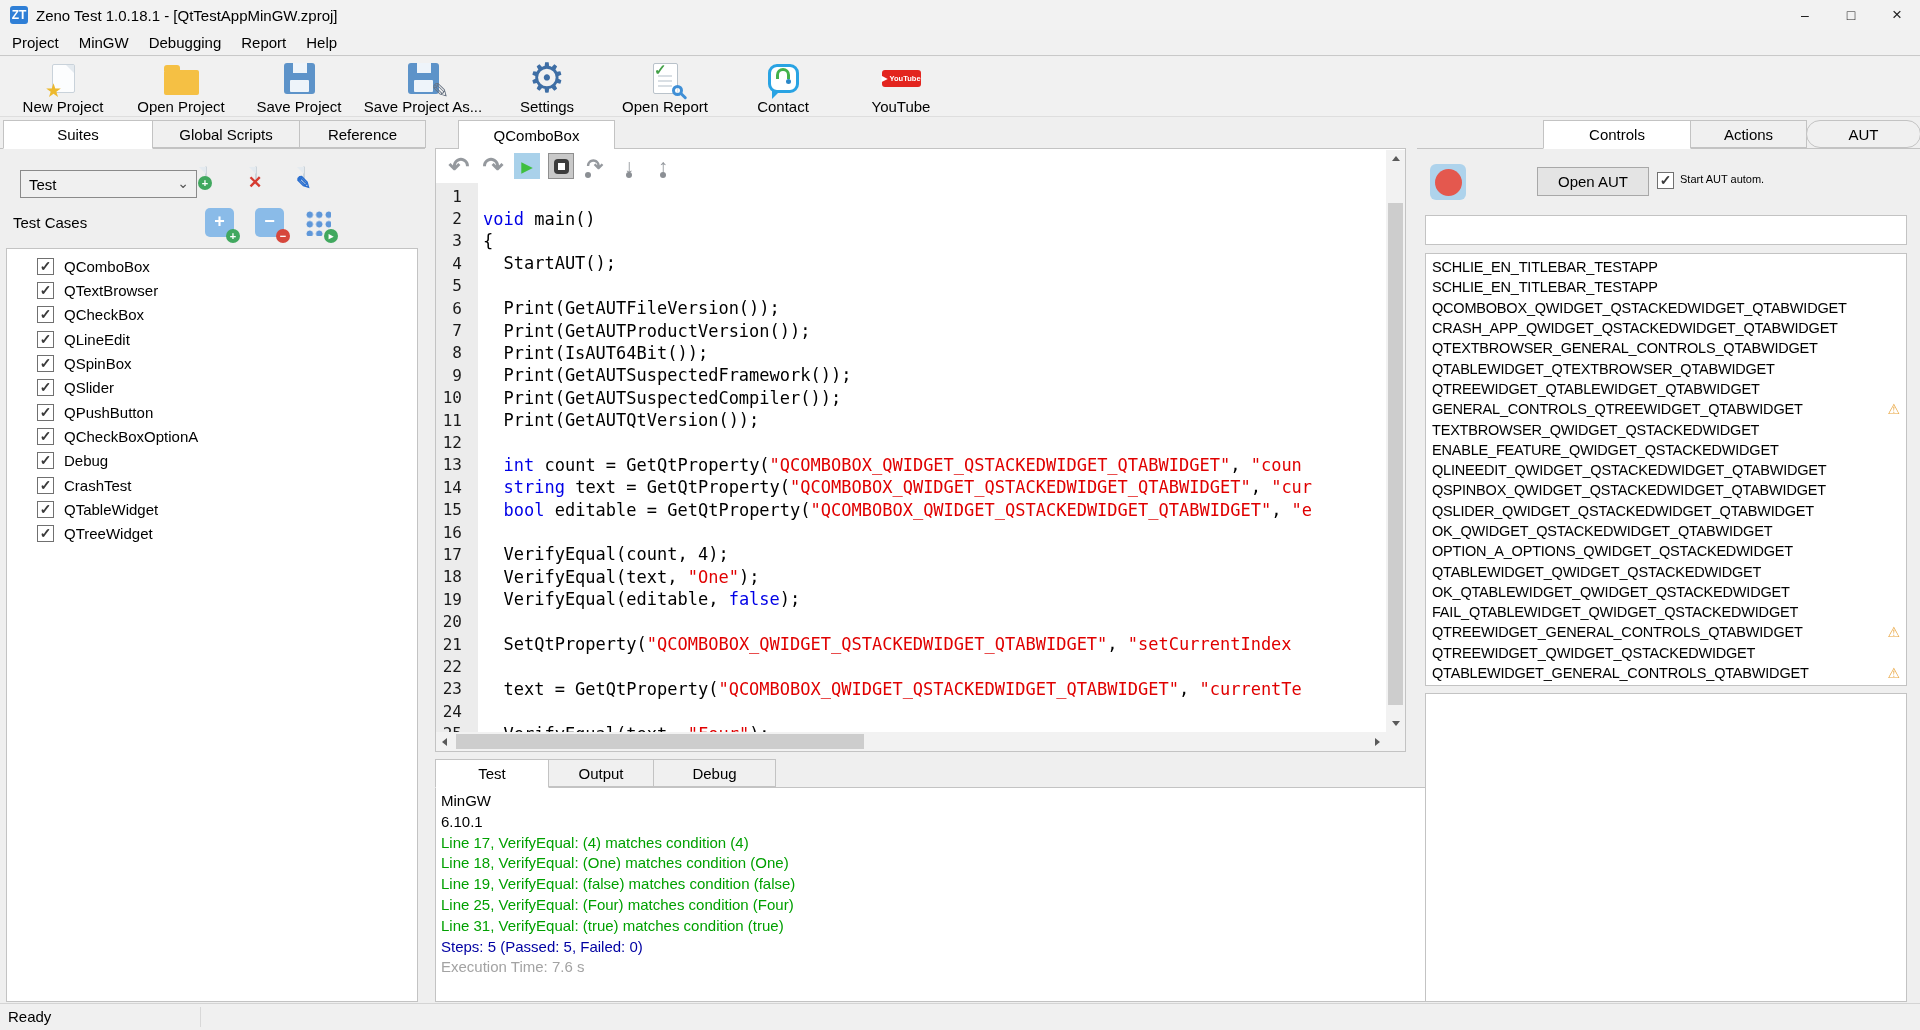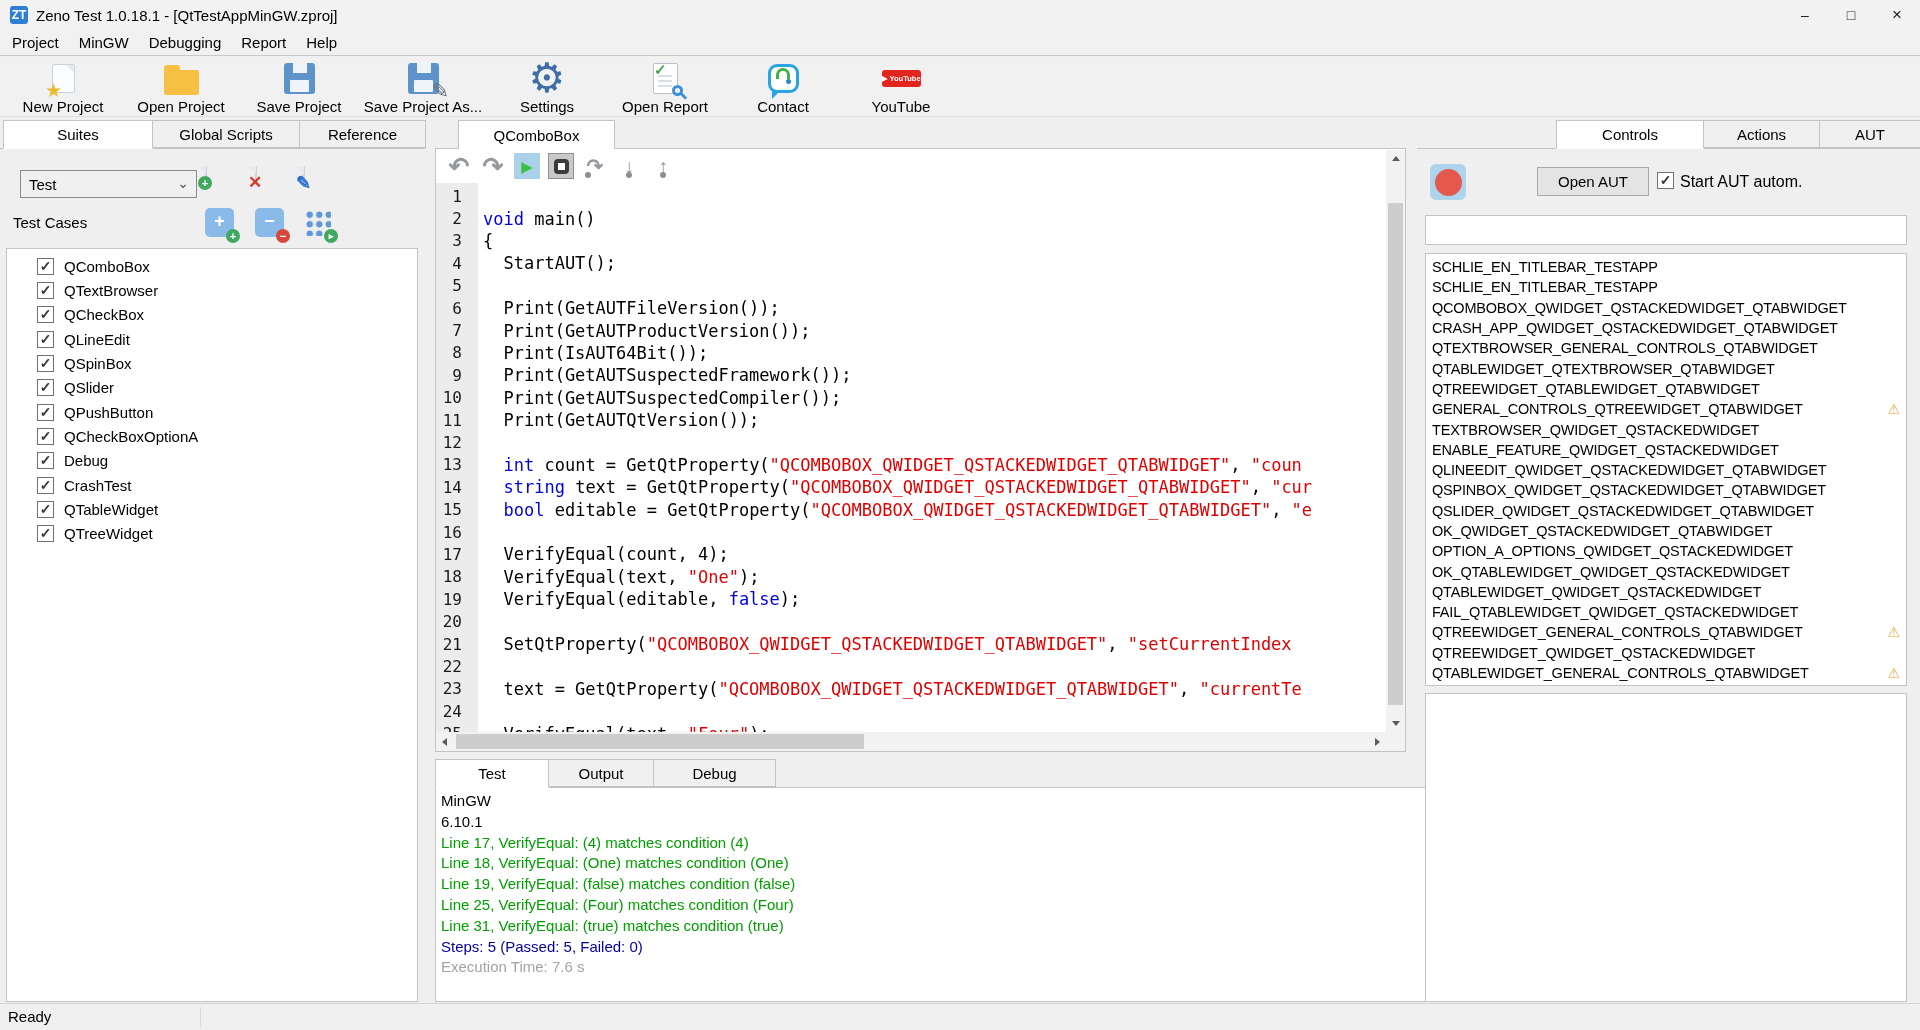--- a/index.html
+++ b/index.html
@@ -52,21 +52,21 @@
   
   .main { position:absolute; top:117px; bottom:27px; left:0; right:0; background:#efefef; }
   .left-panel  { position:absolute; left:0; top:0; bottom:0; width:425px; }
   .center-panel{ position:absolute; left:425px; top:0; bottom:0; width:992px; }
   .right-panel { position:absolute; left:1417px; top:0; bottom:0; width:503px; }
 
   .ptab-row { position:absolute; top:3px; left:0; right:0; height:29px; display:flex; border-bottom:1px solid #c3c3c3;justify-content:flex-end; }
   .ptab { height:28px; border:1px solid #c3c3c3; margin-right:-1px; background:#f0f0f0; display:flex; align-items:center; justify-content:center; font-size:15px; position:relative; }
   .ptab.active { background:#fff; height:29px; border-bottom:1px solid #fff; z-index:2; }
   .ptab-row.left  .ptab:nth-child(1){width:150px;} .ptab-row.left .ptab:nth-child(2){width:148px;} .ptab-row.left .ptab:nth-child(3){width:127px;}
-  .ptab-row.right .ptab:nth-child(1){width:148px;} .ptab-row.right .ptab:nth-child(2){width:117px;} .ptab-row.right .ptab:nth-child(3){width:102px;}
+  .ptab-row.right .ptab:nth-child(1){width:148px;} .ptab-row.right .ptab:nth-child(2){width:117px;} .ptab-row.right .ptab:nth-child(3){width:115px;border-radius:14px;}
 
   
   .select-box { position:absolute; left:20px; top:53px; width:177px; height:28px; background:#f0f0f0; border:1px solid #8a8a8a; font-size:15px; display:flex; align-items:center; padding-left:8px; }
   .sel-arrow { position:absolute; right:7px; top:4px; font-size:14px; color:#555; }
   .icon-abs { position:absolute; }
   .sdoc { width:21px; height:26px; background:#fbfcfd; border:1px solid #ccd4da; border-radius:2px; position:relative; }
   .sdoc::before { content:""; position:absolute; top:0; right:0; width:0; height:0; border-top:7px solid #e4eaef; border-left:7px solid transparent; }
   .sbadge { position:absolute; right:-6px; bottom:-6px; width:14px; height:14px; border-radius:50%; color:#fff; font-size:11px; line-height:14px; text-align:center; font-weight:bold; }
   .sbadge.add { background:#41a85f; }
   .sbadge.del { background:none; color:#d63b30; font-size:17px; font-weight:bold; }
@@ -127,21 +127,21 @@
   .out-line { font-size:15px; line-height:20.8px; white-space:pre; }
   .t-plain{color:#000;} .t-pass{color:#00a000;} .t-summary{color:#0000a2;} .t-muted{color:#a3a3a3;}
   .out-vsb { position:absolute; right:0; top:0; bottom:0; width:19px; background:#f2f2f2; }
   .out-vsb .vthumb { top:19px; height:38px; }
 
   
   .rec-btn { position:absolute; left:13px; top:47px; width:36px; height:36px; background:#aed3ec; border-radius:6px; display:flex; align-items:center; justify-content:center; }
   .rec-circle { width:27px; height:27px; border-radius:50%; background:#e4584e; }
   .open-aut { position:absolute; left:120px; top:50px; width:112px; height:29px; background:#e4e4e4; border:1px solid #a8a8a8; font-size:15px; font-family:"Liberation Sans", sans-serif; display:flex; align-items:center; justify-content:center; }
   .aut-cb { position:absolute; left:240px; top:55px; }
-  .aut-cb-label { position:absolute; left:263px; top:56px; font-size:16px; }
+  .aut-cb-label { position:absolute; left:263px; top:56px; font-size:11px; }
   .strip { position:absolute; left:8px; top:98px; right:13px; height:30px; background:#fff; border:1px solid #c3c3c3; }
   .ctl-list { position:absolute; left:8px; top:136px; right:13px; height:433px; background:#fff; border:1px solid #c3c3c3; padding:3px 6px 0 6px; overflow:hidden; }
   .ctl-row { display:flex; align-items:center; justify-content:space-between; height:20.3px; }
   .ctl-name { font-size:14.5px; letter-spacing:-0.2px; white-space:nowrap; }
   .warn { color:#e9a43c; font-size:14px; line-height:1; }
   .bbox { position:absolute; left:8px; top:576px; right:13px; bottom:1px; background:#fff; border:1px solid #c3c3c3; }
 
   
   .statusbar { position:absolute; left:0; right:0; top:1003px; height:27px; background:#f0f0f0; border-top:1px solid #d4d4d4; }
   .status-text { position:absolute; left:8px; top:4px; font-size:15px; }
@@ -483,24 +483,24 @@
         <div class="ctl-row">
           <span class="ctl-name">QSLIDER_QWIDGET_QSTACKEDWIDGET_QTABWIDGET</span>
         </div>
         <div class="ctl-row">
           <span class="ctl-name">OK_QWIDGET_QSTACKEDWIDGET_QTABWIDGET</span>
         </div>
         <div class="ctl-row">
           <span class="ctl-name">OPTION_A_OPTIONS_QWIDGET_QSTACKEDWIDGET</span>
         </div>
         <div class="ctl-row">
+          <span class="ctl-name">QTABLEWIDGET_QWIDGET_QSTACKEDWIDGET</span>
+        </div>
+        <div class="ctl-row">
           <span class="ctl-name">OK_QTABLEWIDGET_QWIDGET_QSTACKEDWIDGET</span>
-        </div>
-        <div class="ctl-row">
-          <span class="ctl-name">QTABLEWIDGET_QWIDGET_QSTACKEDWIDGET</span>
         </div>
         <div class="ctl-row">
           <span class="ctl-name">FAIL_QTABLEWIDGET_QWIDGET_QSTACKEDWIDGET</span>
         </div>
         <div class="ctl-row">
           <span class="ctl-name">QTREEWIDGET_GENERAL_CONTROLS_QTABWIDGET</span>
           <span class="warn">⚠</span>
         </div>
         <div class="ctl-row">
           <span class="ctl-name">QTREEWIDGET_QWIDGET_QSTACKEDWIDGET</span>

